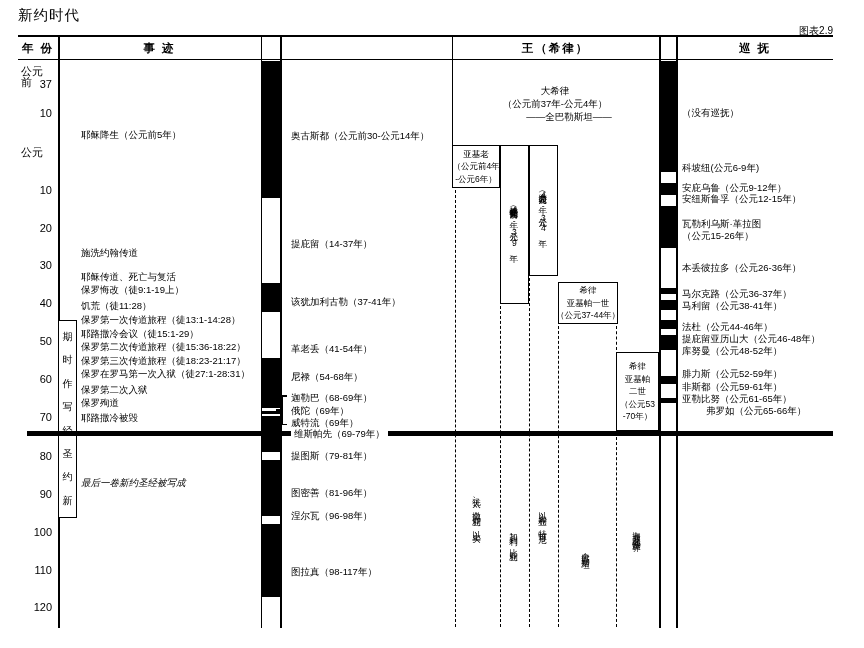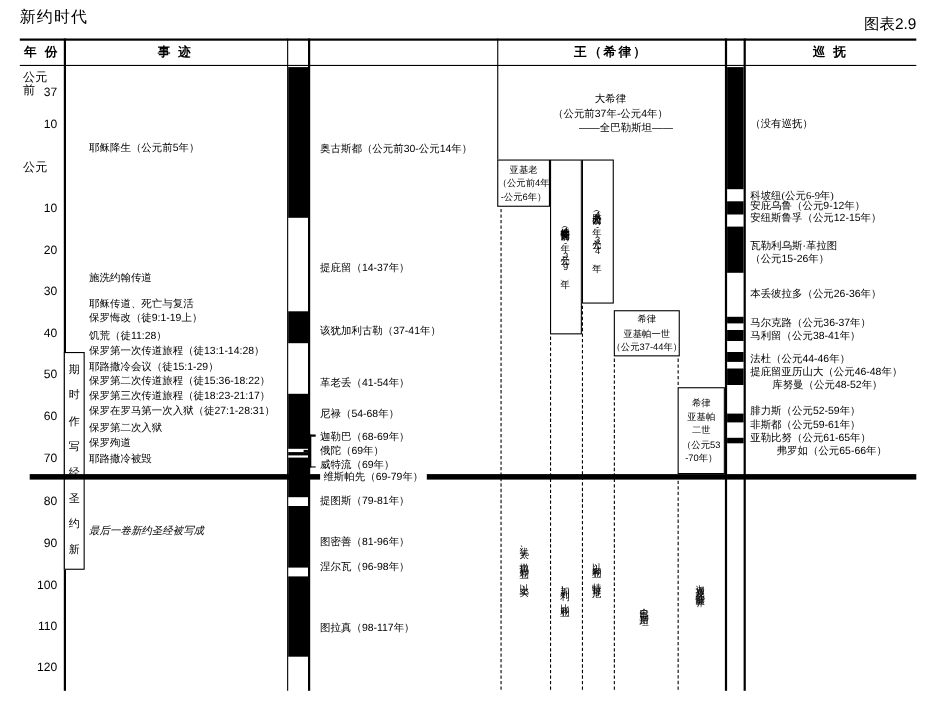--- a/index.html
+++ b/index.html
@@ -1,21 +1,21 @@
 <!DOCTYPE html>
 <html><head>
 <meta charset="utf-8">
 <style>
   html,body{margin:0;padding:0;background:#fff;}
   .canvas{position:relative;width:864px;height:648px;background:#ffffff;color:#000;
           font-family:"Liberation Sans","DejaVu Sans",sans-serif;overflow:hidden;}
   .canvas *{box-sizing:border-box;}
   .abs{position:absolute;}
   .title{left:18px;top:6px;font-size:14.5px;font-weight:normal;letter-spacing:1px;}
-  .figlabel{left:763px;top:13px;width:70px;text-align:right;font-size:14px;}
+  .figlabel{left:763px;top:24px;width:70px;text-align:right;font-size:10px;}
   .colhead{top:38px;height:24px;line-height:20px;text-align:center;font-size:11.5px;font-weight:bold;letter-spacing:2px;white-space:nowrap;}
   .gridline{position:absolute;background:#000;z-index:0;}
   .thick{position:absolute;left:27px;top:431px;width:806px;height:4.5px;background:#000;z-index:6;}
   .tick{position:absolute;left:16px;width:36px;text-align:right;font-size:11px;line-height:11px;}
   .tick.era{text-align:left;padding-left:5px;}
   .event{position:absolute;left:81px;font-size:9.5px;line-height:11px;white-space:nowrap;}
   .event.italic{font-style:italic;font-family:"Liberation Serif","DejaVu Serif",serif;}
   .emp{position:absolute;left:291px;font-size:9.5px;line-height:11px;white-space:nowrap;}
   .emp.onpatch{background:#fff;padding:0 3px;z-index:7;}
   .gov{position:absolute;left:682px;font-size:9.5px;line-height:11px;white-space:nowrap;}
@@ -190,31 +190,31 @@
       <div class="barseg gbar" style="top: 206px; height: 42px;"></div>
       <div class="barseg gbar" style="top: 288px; height: 6px;"></div>
       <div class="barseg gbar" style="top: 300px; height: 10px;"></div>
       <div class="barseg gbar" style="top: 320px; height: 9px;"></div>
       <div class="barseg gbar" style="top: 335px; height: 15px;"></div>
       <div class="barseg gbar" style="top: 376px; height: 8px;"></div>
       <div class="barseg gbar" style="top: 398px; height: 5px;"></div>
     </div>
   <div>
       <div class="gov" style="top: 107px;">（没有巡抚）</div>
-      <div class="gov" style="top: 174px; font-family: Liberation Serif, serif;">科坡纽(公元6-9年)</div>
+      <div class="gov" style="top: 162px;">科坡纽(公元6-9年)</div>
       <div class="gov" style="top: 182px;">安庇乌鲁（公元9-12年）</div>
       <div class="gov" style="top: 193px;">安纽斯鲁孚（公元12-15年）</div>
       <div class="gov" style="top: 218px;">瓦勒利乌斯·革拉图</div>
       <div class="gov" style="top: 230px;">（公元15-26年）</div>
       <div class="gov" style="top: 262px;">本丢彼拉多（公元26-36年）</div>
       <div class="gov" style="top: 288px;">马尔克路（公元36-37年）</div>
       <div class="gov" style="top: 300px;">马利留（公元38-41年）</div>
       <div class="gov" style="top: 321px;">法杜（公元44-46年）</div>
       <div class="gov" style="top: 333px;">提庇留亚历山大（公元46-48年）</div>
-      <div class="gov" style="top: 345px; margin-left: 20px;">库努曼（公元48-52年）</div>
+      <div class="gov" style="top: 345px;">库努曼（公元48-52年）</div>
       <div class="gov" style="top: 368px;">腓力斯（公元52-59年）</div>
       <div class="gov" style="top: 381px;">非斯都（公元59-61年）</div>
       <div class="gov" style="top: 393px;">亚勒比努（公元61-65年）</div>
       <div class="gov" style="top: 405px; margin-left: 24px;">弗罗如（公元65-66年）</div>
     </div>
 
   <div class="thick"></div>
 
 </div>
 

